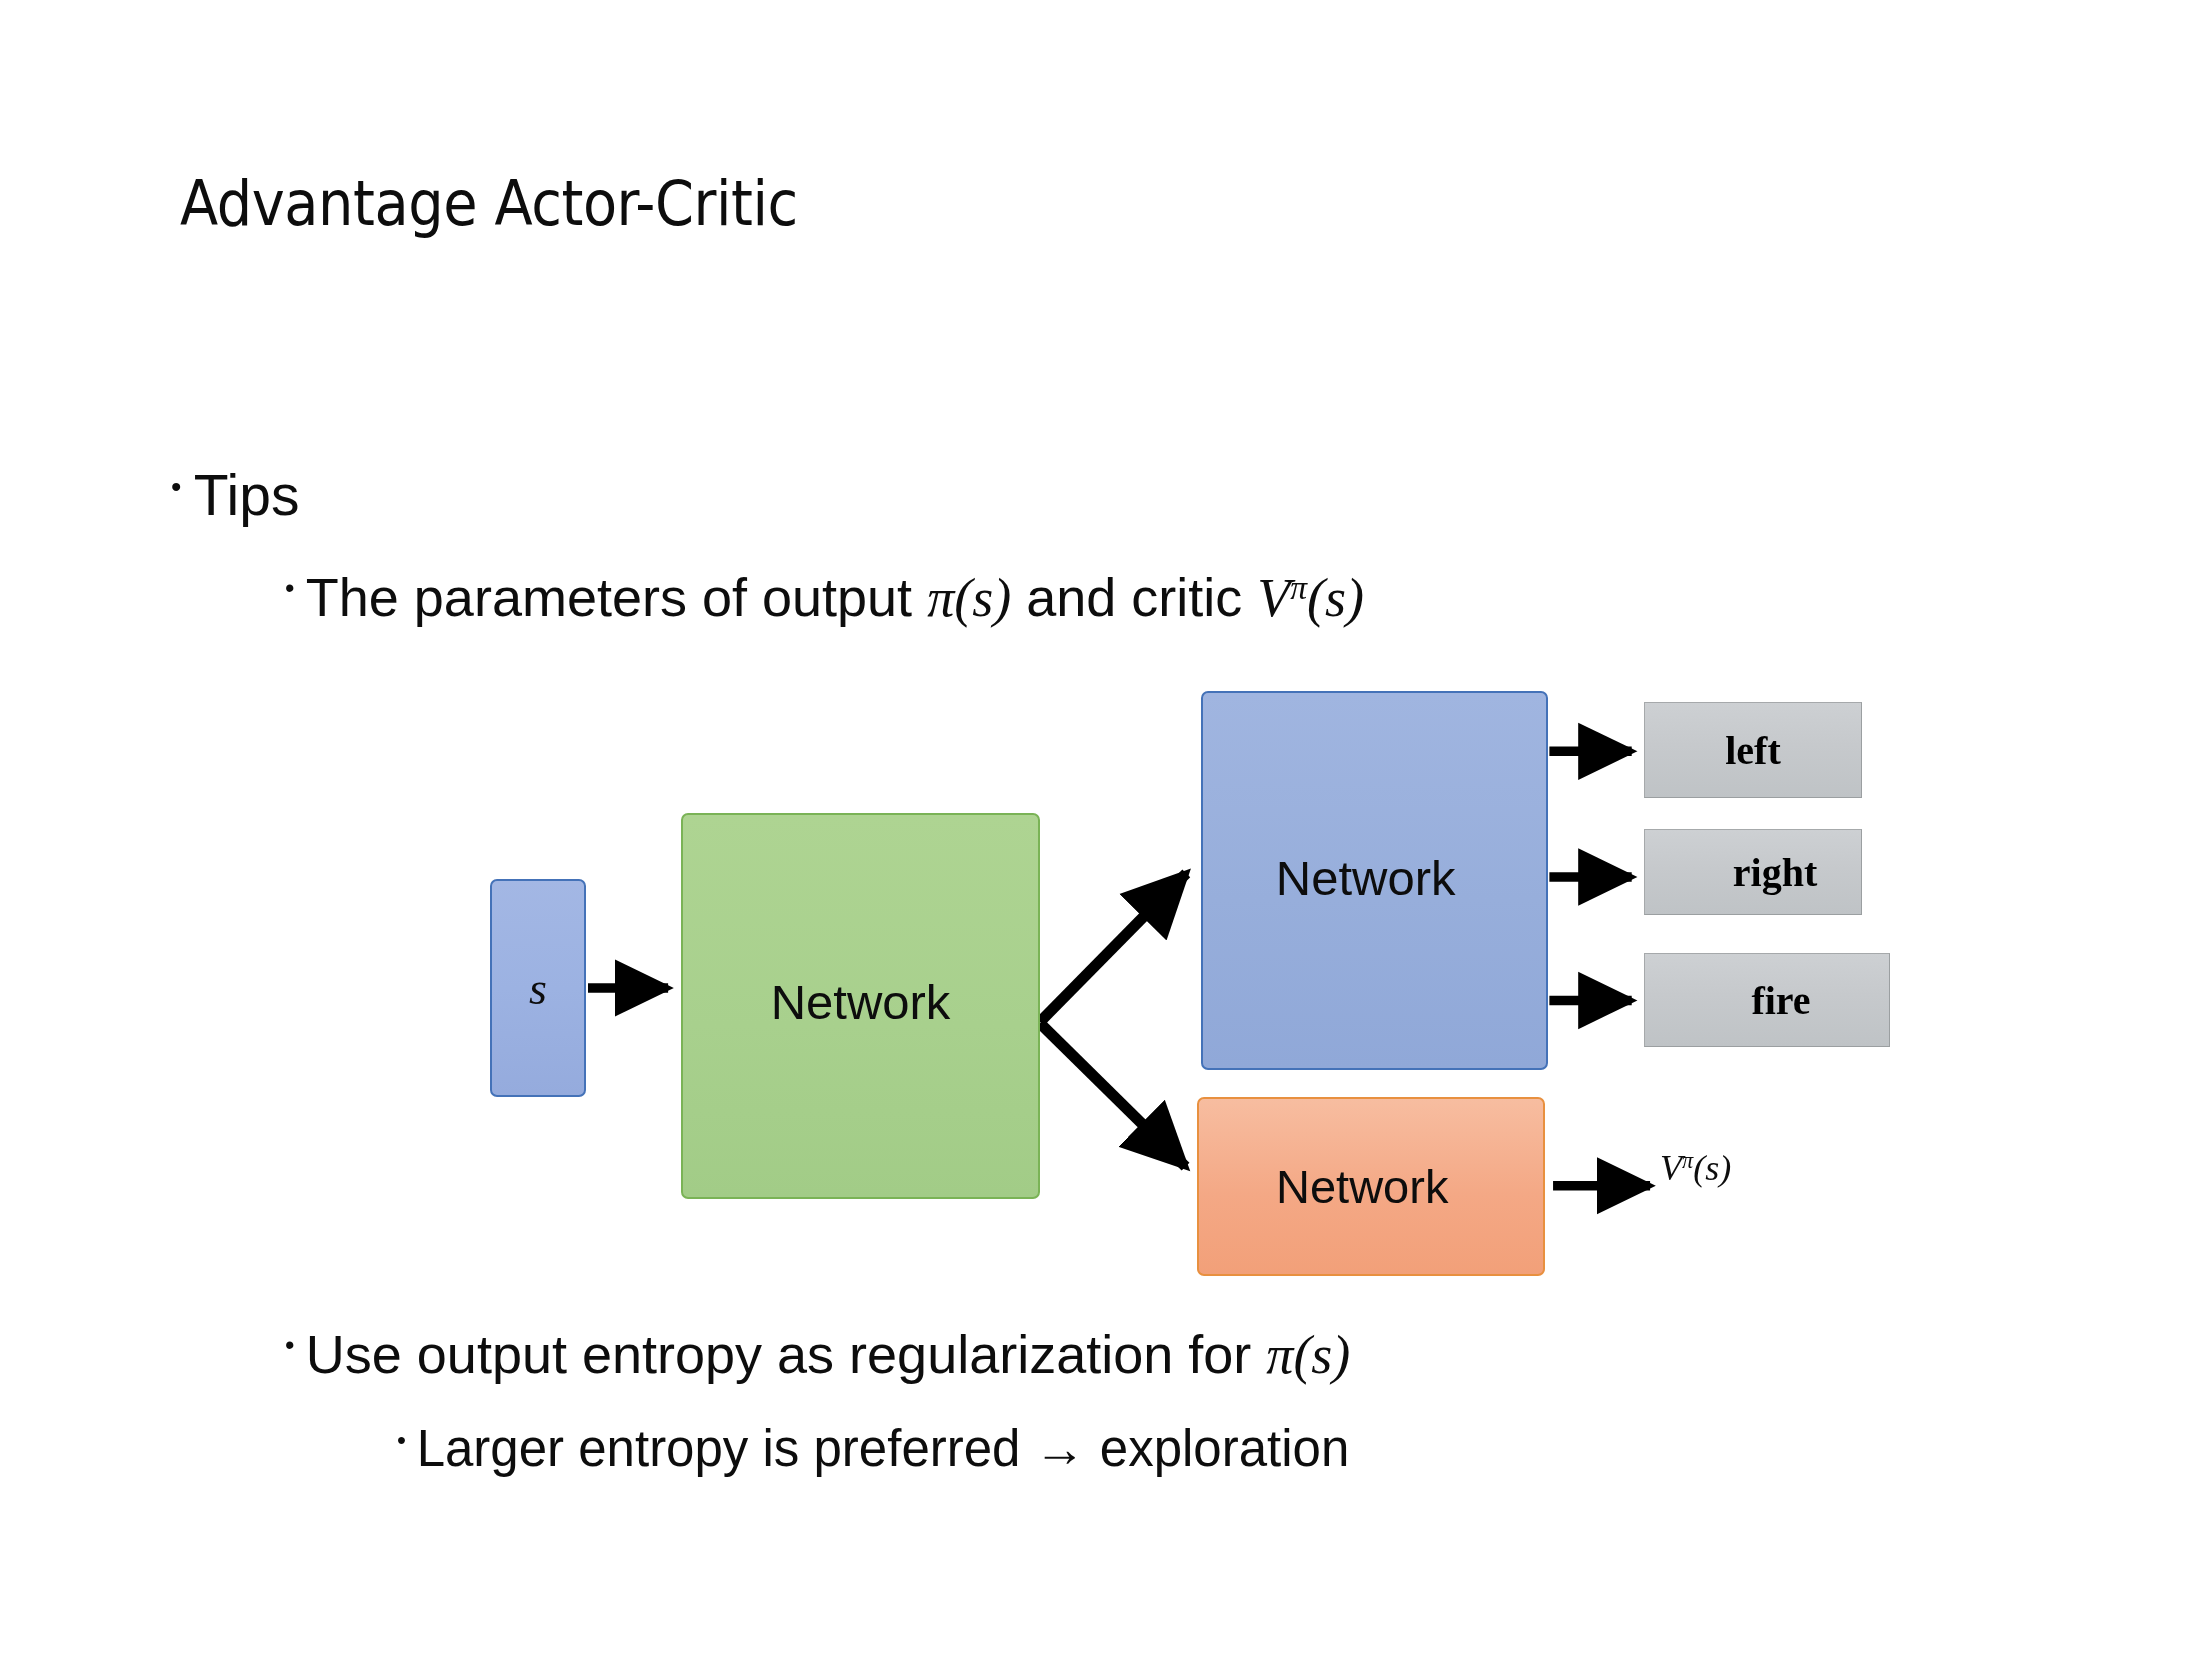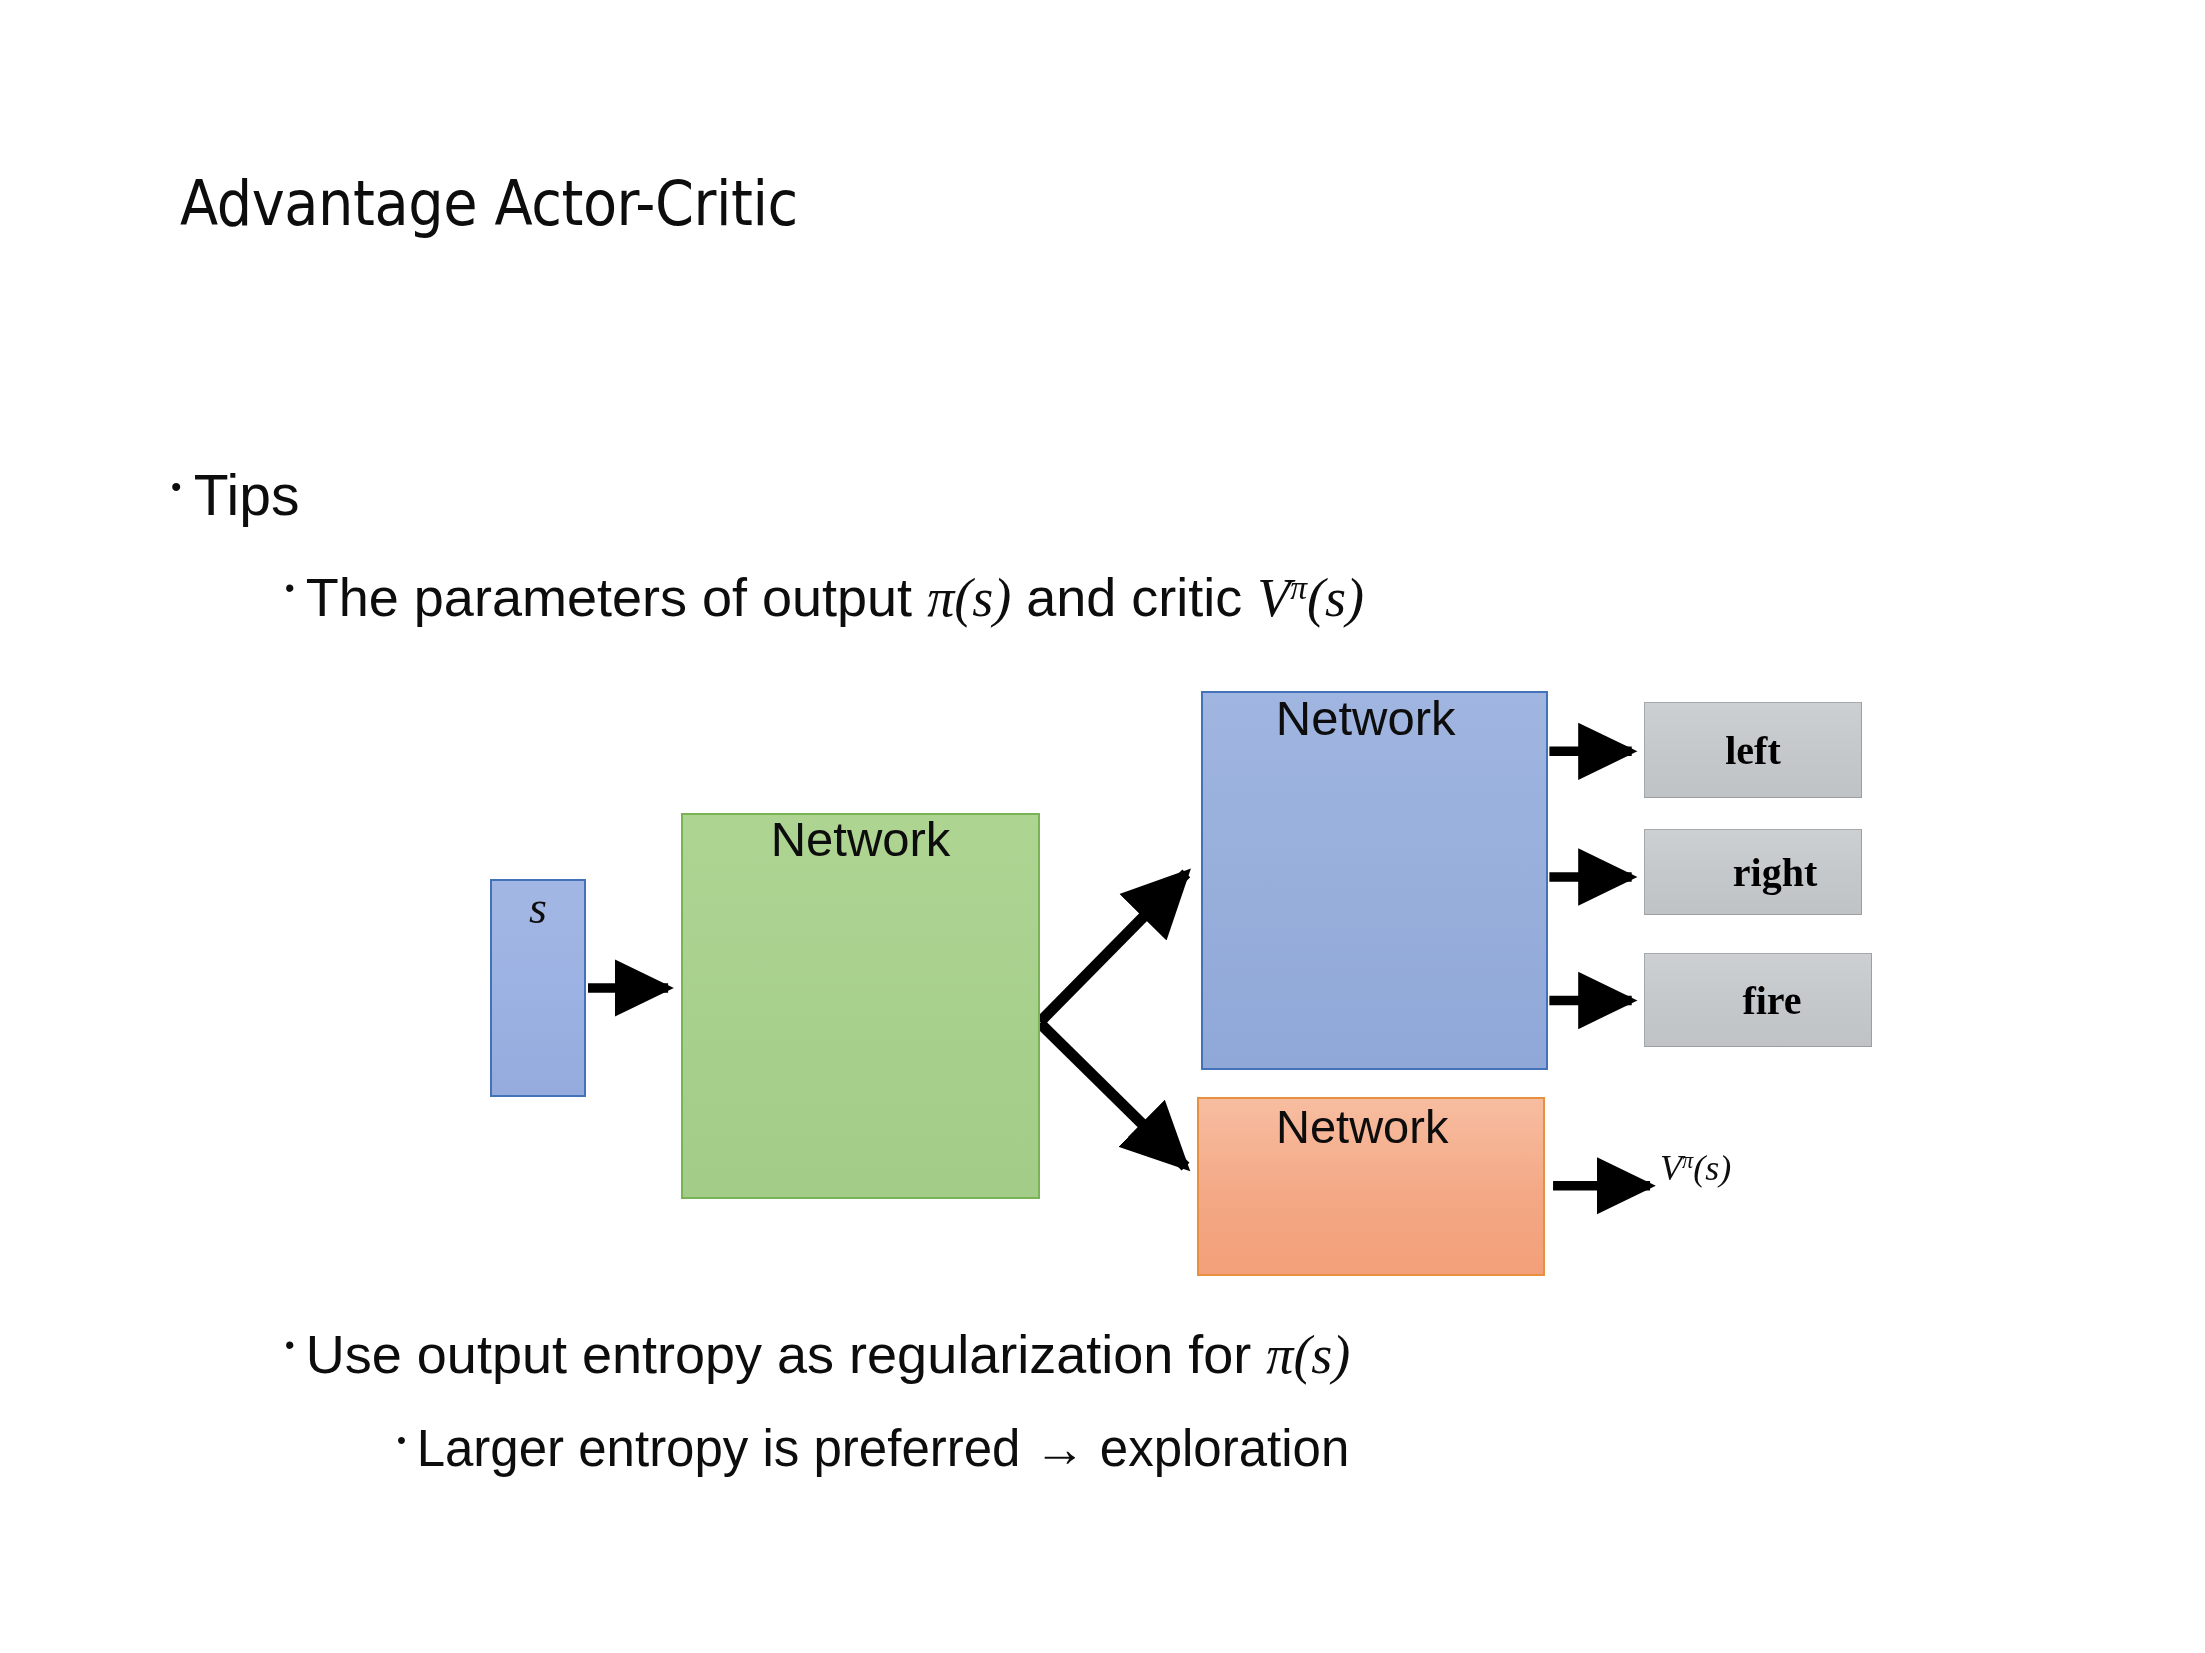--- a/index.html
+++ b/index.html
@@ -86,24 +86,25 @@
     position: absolute;
     left: 0;
     top: 0;
     width: 2205px;
     height: 1654px;
   }
   .dbox {
     position: absolute;
     box-sizing: border-box;
     display: flex;
-    align-items: flex-start;
+    align-items: center;
     justify-content: center;
     font-family: "Liberation Sans", sans-serif;
     color: #0d0d0d;
+    border-radius: 7px;
   }
 
   #box-state {
     left: 490px; top: 879px; width: 96px; height: 218px;
     background: linear-gradient(to bottom, #a3b7e4 0%, #9cb2e2 50%, #95abdd 100%);
     border: 2.2px solid #4472b8;
     font-size: 46px;
   }
   #box-shared {
     left: 681px; top: 813px; width: 359px; height: 386px;
@@ -137,21 +138,21 @@
     border: 1.5px solid #a6a9ab;
     border-right-color: #9b9fa1;
     border-bottom-color: #9b9fa1;
     font-family: "Liberation Serif", "DejaVu Serif", serif;
     font-size: 40px;
     color: #000000;
     font-weight: bold;
   }
   #box-left  { left: 1644px; top: 702px;  width: 218px; height: 96px; }
   #box-right { left: 1644px; top: 829px; width: 218px; height: 86px; padding-left: 44px; }
-  #box-fire  { left: 1644px; top: 953px; width: 228px; height: 94px; padding-left: 28px; }
+  #box-fire  { left: 1644px; top: 953px; width: 246px; height: 94px; padding-left: 28px; }
 
   #label-value {
     position: absolute;
     left: 1660px; top: 1147px;
     font-size: 36px;
     color: #0d0d0d;
     white-space: nowrap;
   }
 
   svg.arrows {

